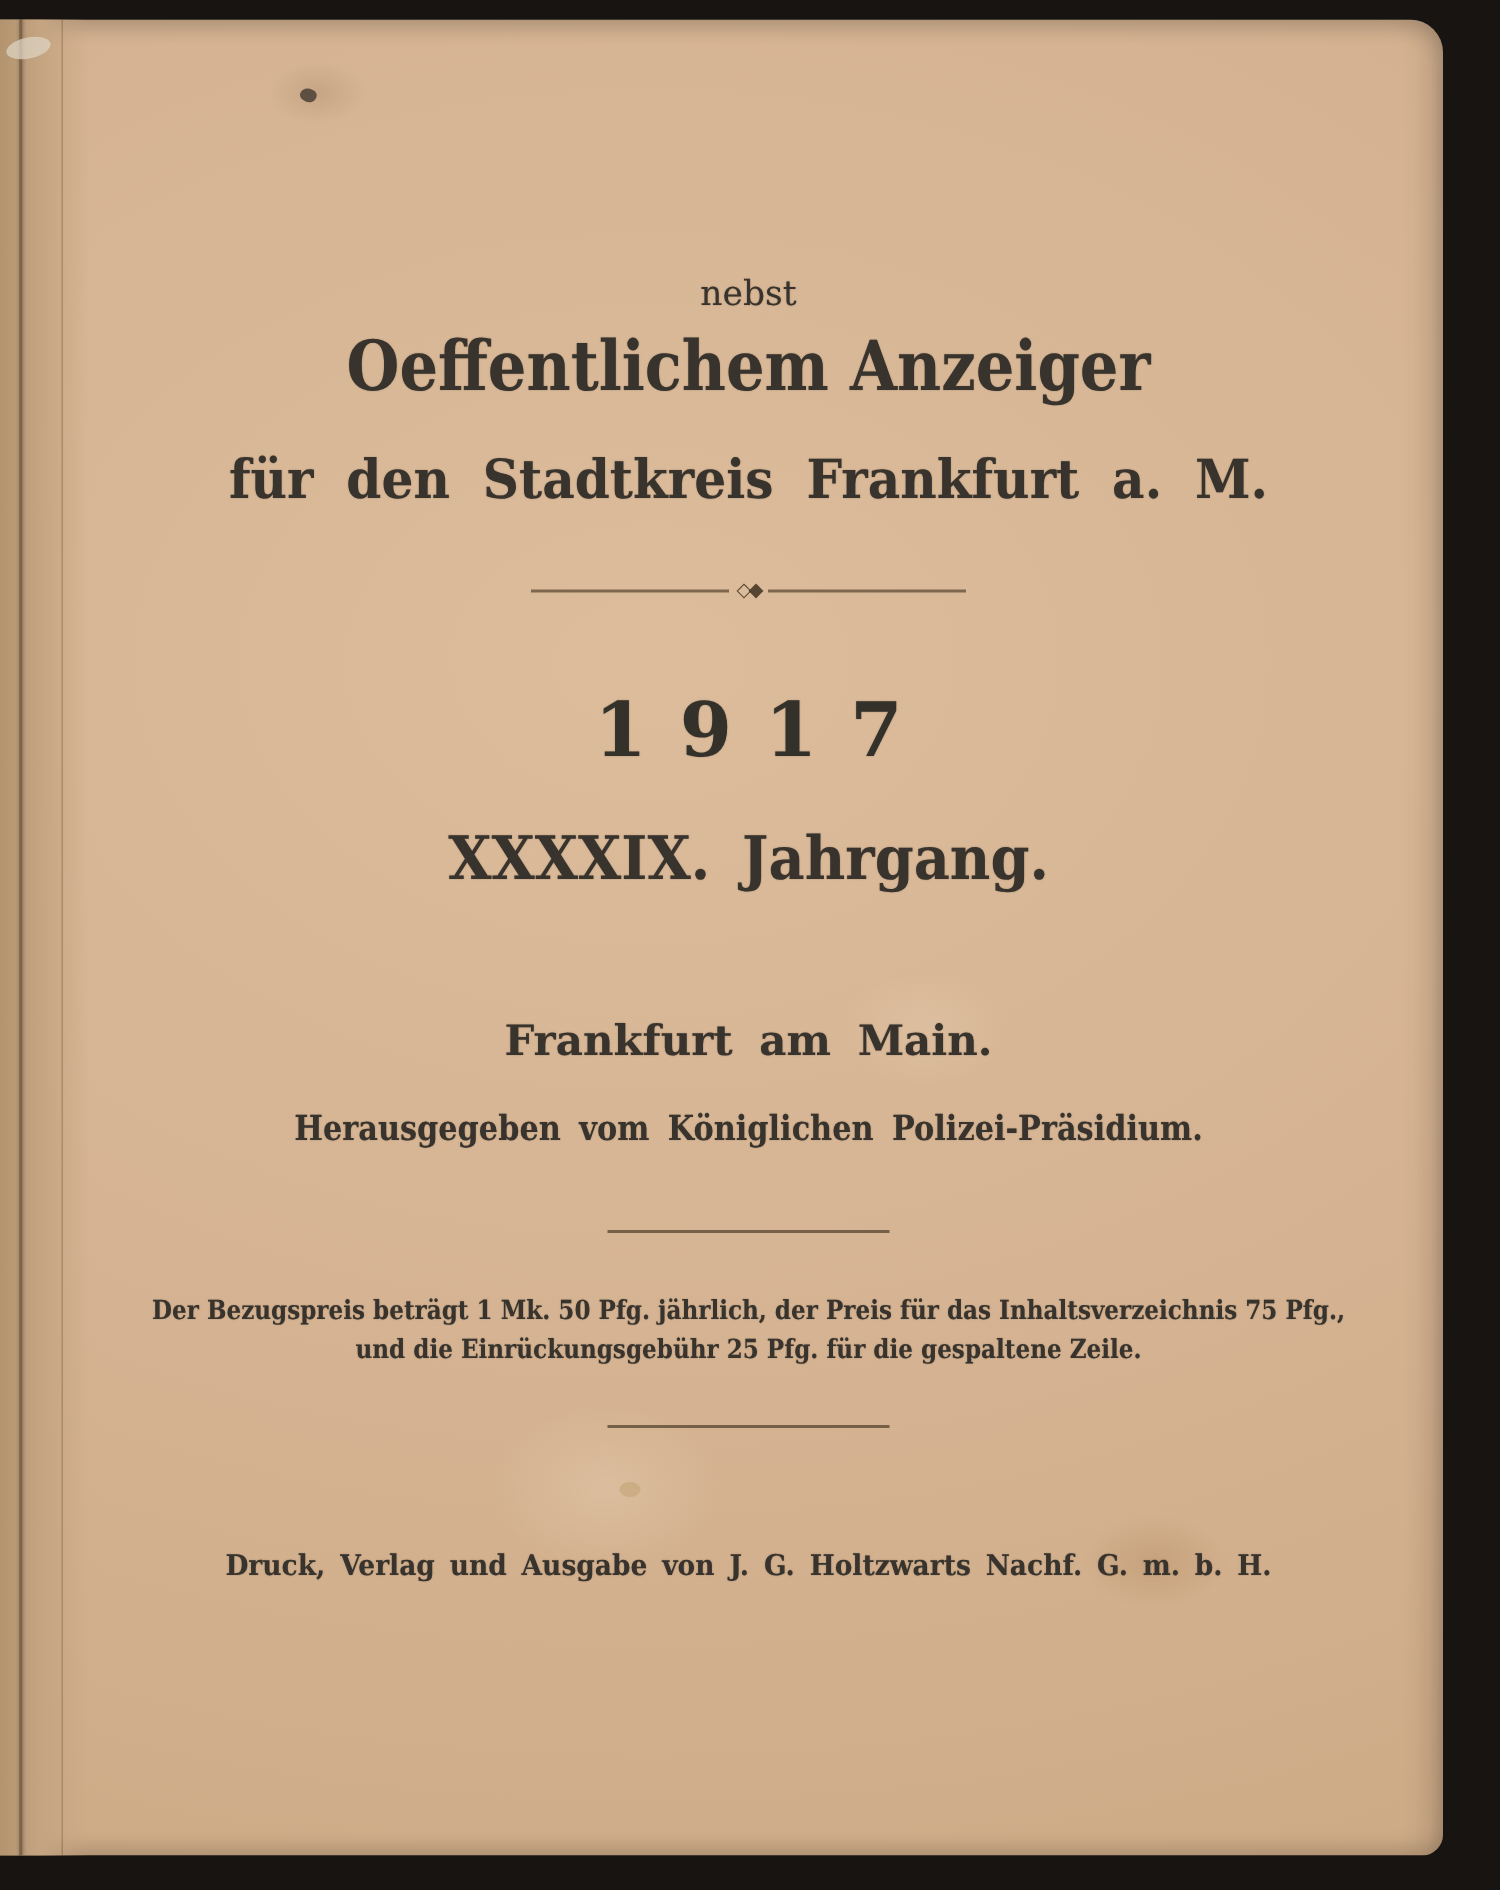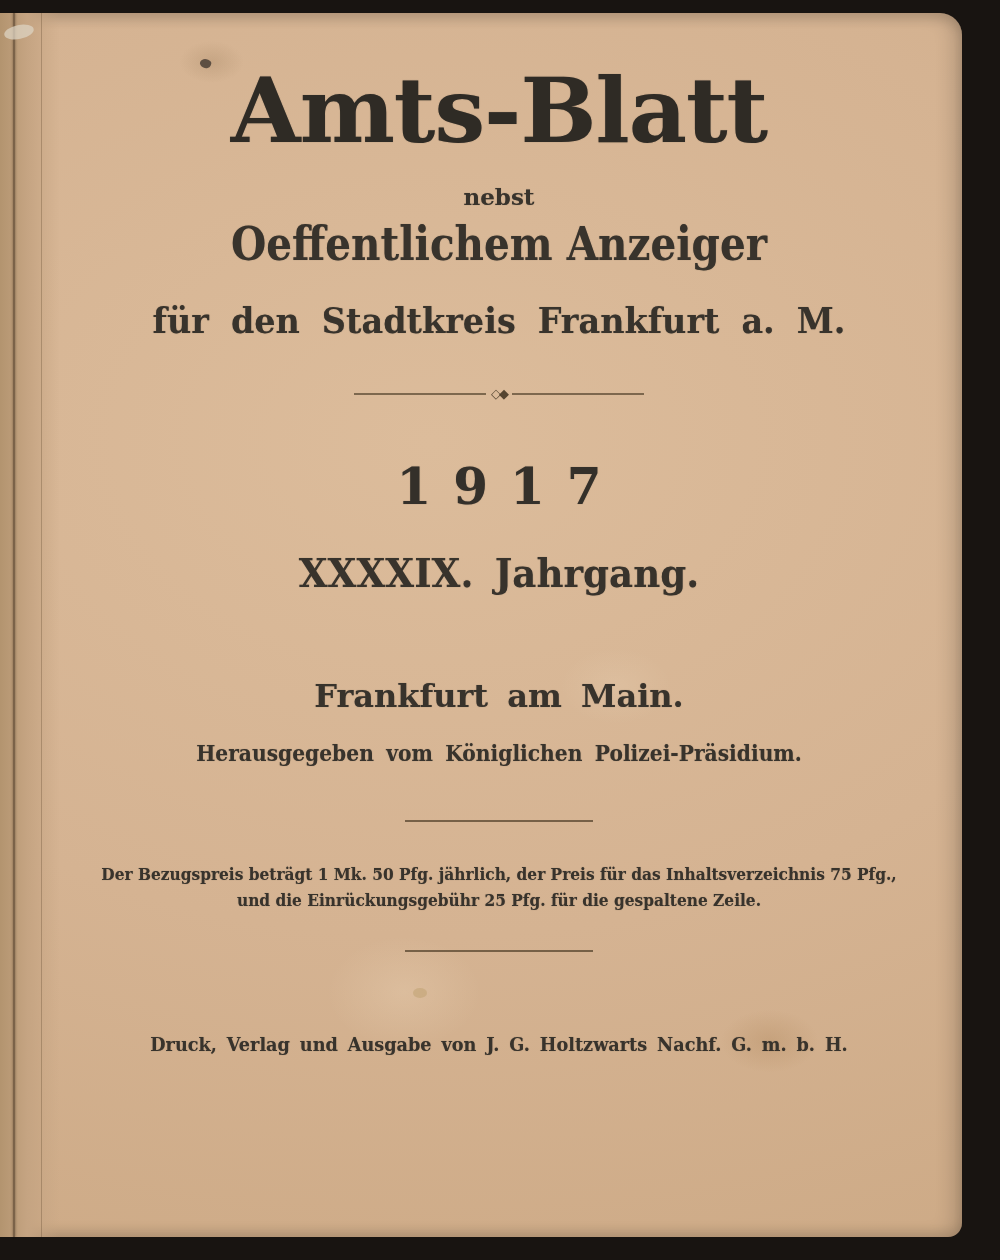--- a/index.html
+++ b/index.html
@@ -46,34 +46,34 @@
     position:absolute; left:413px; top:975px; width:14px; height:10px;
     background:rgba(190,160,110,.5); border-radius:50%;
   }
   .content { position:absolute; left:36px; right:0; top:0; bottom:0; }
   .line { position:absolute; left:0; right:0; text-align:center; color:#38332c;
           text-shadow:0 0 1px rgba(56,51,44,.45); white-space:nowrap; }
   .condensed { transform:scaleX(.88); transform-origin:50% 0; }
   .condensed93 { transform:scaleX(.93); transform-origin:50% 0; }
 
   .masthead   { top:44px;  font-size:90px; font-weight:bold; letter-spacing:-1px; color:#2f2b25; }
-  .connector  { top:170px; font-size:23px; font-weight:bold; }
+  .connector  { top:170px; font-size:23px; font-weight:normal; }
   .subtitle   { top:204px; font-size:46px; font-weight:bold; }
   .scope      { top:286px; font-size:36px; font-weight:bold; word-spacing:11px; }
 
   .divider { position:absolute; left:0; right:0; top:376px;
              display:flex; align-items:center; justify-content:center; gap:5px; }
   .divider .rule-seg { width:132px; height:1.5px; background:rgba(85,68,45,.7); }
   .divider .orn { font-size:13px; color:rgba(70,56,38,.9); letter-spacing:-2px;
                   line-height:10px; }
 
   .year    { top:444px; font-size:50px; font-weight:bold; letter-spacing:22px; text-indent:22px;
              color:#34302a; }
   .volume  { top:536px; font-size:40px; font-weight:bold; word-spacing:9px; }
-  .place   { top:664px; font-size:32px; font-weight:bold; word-spacing:8px; }
+  .place   { top:664px; font-size:28px; font-weight:bold; word-spacing:8px; }
   .publisher { top:726px; font-size:23px; font-weight:bold; word-spacing:6px; }
 
   .short-rule { position:absolute; left:0; right:0; margin:0 auto; width:188px; height:1.5px;
                 background:rgba(85,68,45,.75); }
   .rule-a { top:807px; }
   .rule-b { top:937px; }
 
   .pricing { top:848px; font-size:17.5px; font-weight:bold; line-height:26px; }
   .imprint { top:1020px; font-size:19px; font-weight:bold; word-spacing:4px; }
 </style>
@@ -83,21 +83,20 @@
 <div class="stage">
   <div class="page">
     <div class="binding"></div>
     <div class="crease"></div>
     <div class="edge-line"></div>
     <div class="speck1"></div>
     <div class="speck2"></div>
     <div class="speck3"></div>
 
     <div class="content">
-      <div class="line masthead">Amts-Blatt</div>
 
       <div class="line connector">nebst</div>
 
       <div class="line subtitle condensed">Oeffentlichem Anzeiger</div>
 
       <div class="line scope condensed93">für den Stadtkreis Frankfurt a. M.</div>
 
       <div class="divider">
         <span class="rule-seg"></span>
         <span class="orn">◇◆</span>

